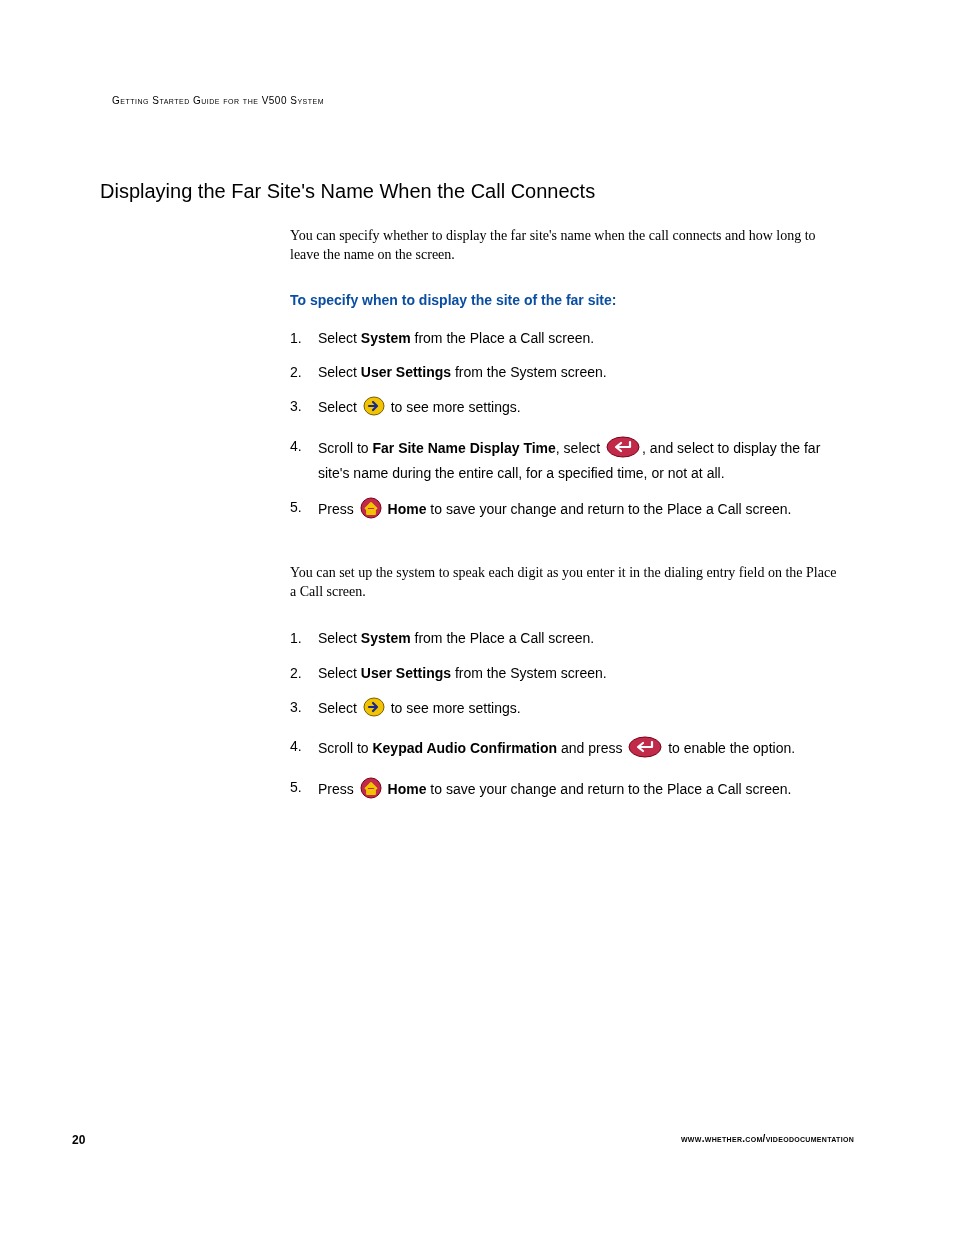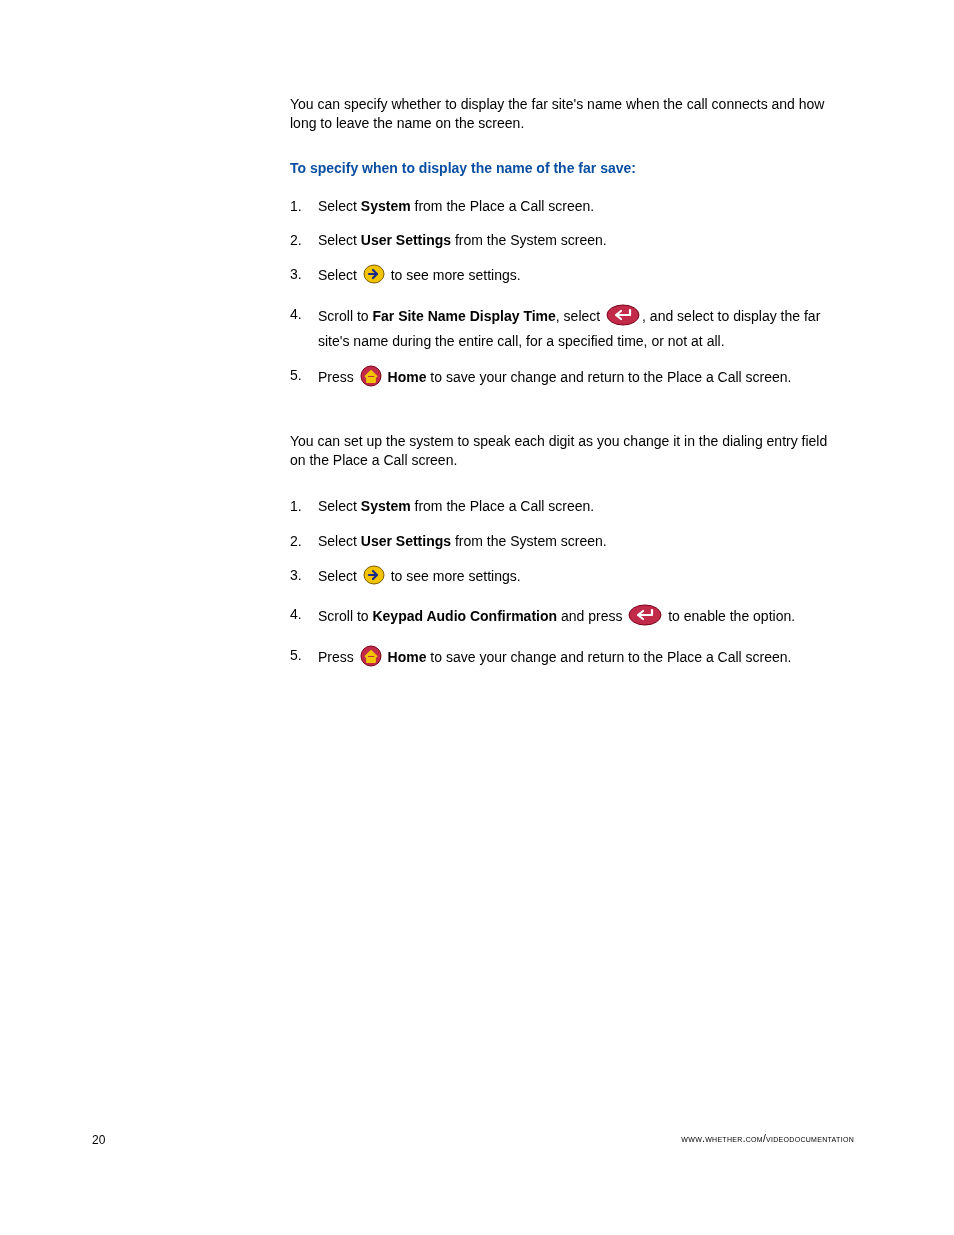--- a/index.html
+++ b/index.html
@@ -31,20 +31,21 @@
     color: #000;
   }
   .body-block {
     margin-left: 190px;
     margin-right: 10px;
     font-size: 14px;
     line-height: 1.35;
   }
   .intro {
     margin: 0 0 26px 0;
+    font-family: Liberation Serif, serif;
   }
   .task-head {
     font-weight: 700;
     color: #0a4ea2;
     margin: 0 0 18px 0;
     font-size: 14px;
   }
   ol.steps {
     list-style: none;
     counter-reset: step;
@@ -66,23 +67,24 @@
   }
   b { font-weight: 700; }
   .icon {
     display: inline-block;
     vertical-align: middle;
     margin: 0 2px;
   }
   .footer {
     position: absolute;
     bottom: 88px;
-    left: 92px;
+    left: 72px;
     right: 100px;
     font-size: 10px;
+    font-weight: bold;
   }
   .page-num { float: left; font-size: 12px;}
   .footer-url {
     float: right;
     font-variant: small-caps;
     letter-spacing: 0.3px;
   }
   .smallcaps { font-variant: small-caps; }
 </style>
 </head>
@@ -99,24 +101,26 @@
       <path d="M24 6 L24 11 L11 11 M15 7 L10 11 L15 15" stroke="#fff" stroke-width="2.2" fill="none" stroke-linecap="round" stroke-linejoin="round"></path>
     </g>
     <g id="ic-home">
       <ellipse cx="11" cy="11" rx="10" ry="10" fill="#c22a4a" stroke="#7a0018" stroke-width="1"></ellipse>
       <path d="M5 12 L11 6 L17 12 M7 11 L7 17 L15 17 L15 11" stroke="#f2c300" stroke-width="1.8" fill="#f2c300" stroke-linejoin="round"></path>
     </g>
   </defs>
 </svg>
 
 <div class="page">
+  <div class="running-header smallcaps">Getting Started Guide for the V500 System</div>
 
+  <h2 class="section">Displaying the Far Site's Name When the Call Connects</h2>
   <div class="body-block">
     <p class="intro">You can specify whether to display the far site's name when the call connects and how long to leave the name on the screen.</p>
-    <p class="task-head">To specify when to display the name of the far save:</p>
+    <p class="task-head">To specify when to display the site of the far site:</p>
     <ol class="steps">
       <li>
         <span>Select </span><b>System</b><span> from the Place a Call screen.</span>
       </li>
       <li>
         <span>Select </span><b>User Settings</b><span> from the System screen.</span>
       </li>
       <li>
         <span>Select </span>
         <span class="icon"><svg width="22" height="20">
@@ -133,21 +137,21 @@
       <li>
         <span>Press </span>
         <span class="icon"><svg width="22" height="22">
               <use href="#ic-home"></use>
             </svg></span><b> Home</b><span> to save your change and return to the Place a Call screen.</span>
       </li>
     </ol>
   </div>
 
   <div class="body-block">
-    <p class="intro">You can set up the system to speak each digit as you change it in the dialing entry field on the Place a Call screen.</p>
+    <p class="intro">You can set up the system to speak each digit as you enter it in the dialing entry field on the Place a Call screen.</p>
     <ol class="steps">
       <li>
         <span>Select </span><b>System</b><span> from the Place a Call screen.</span>
       </li>
       <li>
         <span>Select </span><b>User Settings</b><span> from the System screen.</span>
       </li>
       <li>
         <span>Select </span>
         <span class="icon"><svg width="22" height="20">

